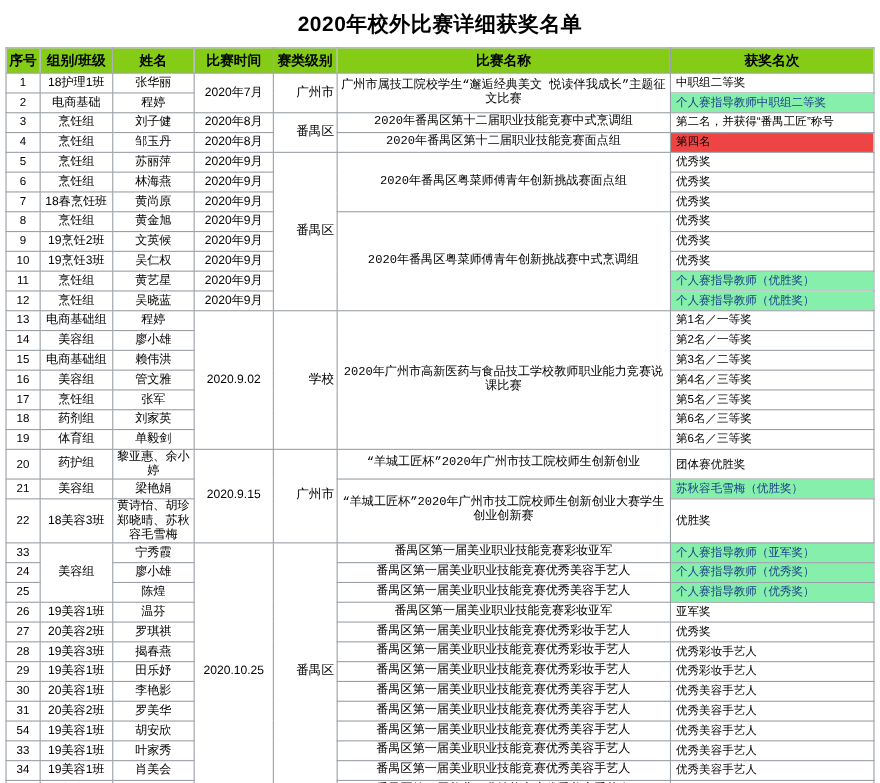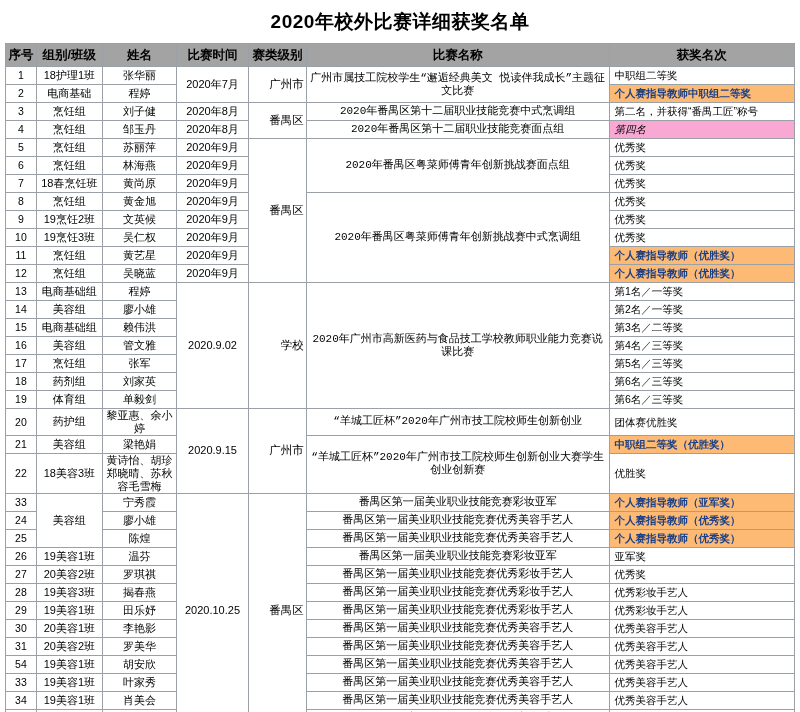--- a/index.html
+++ b/index.html
@@ -41,41 +41,41 @@
     font-size: 10.5px;
     padding: 0 2px;
     text-align: center;
     vertical-align: middle;
     line-height: 1.18;
     height: 17px;
     overflow: hidden;
     word-break: break-all;
   }
   thead th {
-    background: #a3a3a3;
+    background: #84cc16;
     font-weight: bold;
     font-size: 12.5px;
     height: 22px;
   }
   col.c0 { width: 30px; }
   col.c1 { width: 64px; }
   col.c2 { width: 72px; }
   col.c3 { width: 70px; }
   col.c4 { width: 56px; }
   col.c5 { width: 294px; }
   col.c6 { width: 180px; }
 
   td.name, td.grp { font-size: 11px; }
   td.award { text-align: left; padding-left: 5px; margin-left: 27px; }
   td.eventname { font-size: 11px; font-family: Liberation Mono, monospace; }
   td.cls { font-size: 11.5px; text-align: right; }
   td.date { font-size: 11px; }
 
-  .hl-yellow { background: #f9a8d4; font-style: italic; }
-  .hl-blue { background: #fdba74; font-weight: bold; }
+  .hl-yellow { background: #ef4444; }
+  .hl-blue { background: #86efac; font-weight: normal; }
   .blue-text { color: #1a3f86; }
 </style>
 </head>
 <body>
 
 <div id="page">
 
   <div id="doc-title">2020年校外比赛详细获奖名单</div>
 
   <table>
@@ -243,21 +243,21 @@
           <td class="date" rowspan="3">2020.9.15</td>
           <td class="cls" rowspan="3">广州市</td>
           <td class="eventname">“羊城工匠杯”2020年广州市技工院校师生创新创业</td>
           <td class="award ">团体赛优胜奖</td>
         </tr>
         <tr>
           <td class="">21</td>
           <td class="grp">美容组</td>
           <td class="name">梁艳娟</td>
           <td class="eventname" rowspan="2">“羊城工匠杯”2020年广州市技工院校师生创新创业大赛学生创业创新赛</td>
-          <td class="award hl-blue blue-text">中职组二等奖（优胜奖）</td>
+          <td class="award hl-blue blue-text">苏秋容毛雪梅（优胜奖）</td>
         </tr>
         <tr>
           <td class="">22</td>
           <td class="grp">18美容3班</td>
           <td class="name">黄诗怡、胡珍郑晓晴、苏秋容毛雪梅</td>
           <td class="award ">优胜奖</td>
         </tr>
         <tr>
           <td class="">33</td>
           <td class="grp" rowspan="3">美容组</td>

